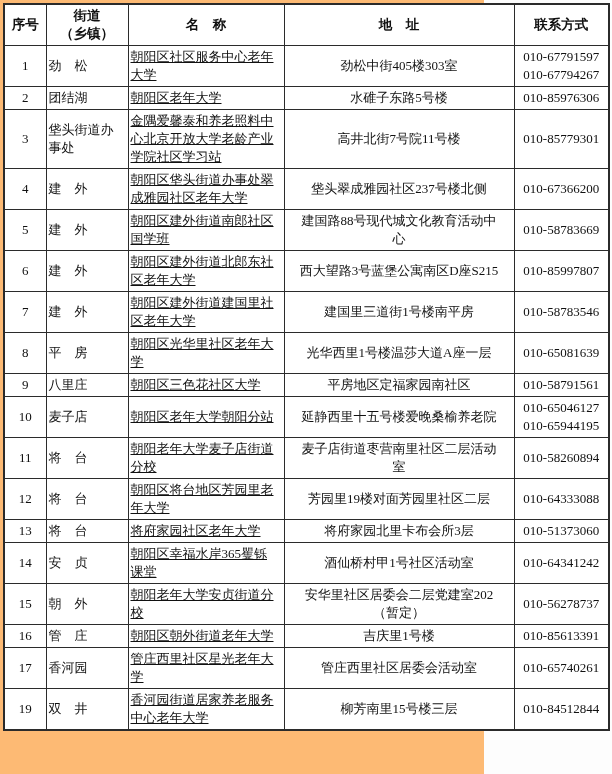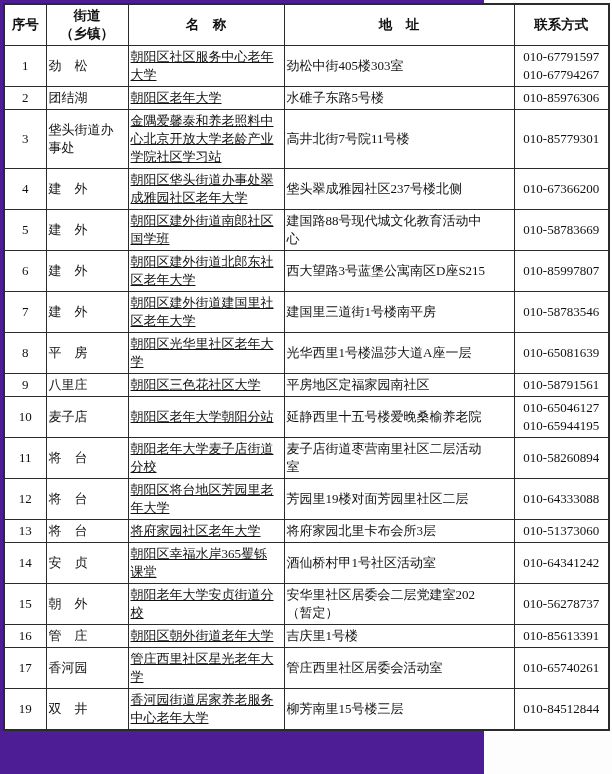--- a/index.html
+++ b/index.html
@@ -5,21 +5,21 @@
   html, body {
     margin: 0;
     padding: 0;
     background: #fdfdfd;
   }
   .page {
     box-sizing: border-box;
     width: 484px;
     height: 774px;
     padding: 3px;
-    background: #4c1d95;
+    background: #fdba74;
   }
   table.grid {
     border-collapse: collapse;
     table-layout: fixed;
     width: 605px;
     background: #ffffff;
     border: 2px solid #2b2b2b;
   }
   table.grid th,
   table.grid td {
@@ -35,21 +35,21 @@
   }
   table.grid th {
     font-weight: bold;
     font-size: 13.5px;
     text-align: center;
     padding: 2px 0;
   }
   td.c-index   { text-align: center; }
   td.c-street  { text-align: left; }
   td.c-name    { text-align: left; padding-left: 2px; padding-right: 2px; text-decoration: underline; }
-  td.c-address { text-align: left; padding-left: 3px; padding-right: 3px; }
+  td.c-address { text-align: center; padding-left: 3px; padding-right: 3px; }
   td.c-contact { text-align: center; }
 </style>
 </head>
 <body>
 
 <div class="page">
   <table class="grid">
     <colgroup>
       <col style="width:42px">
       <col style="width:82px">

